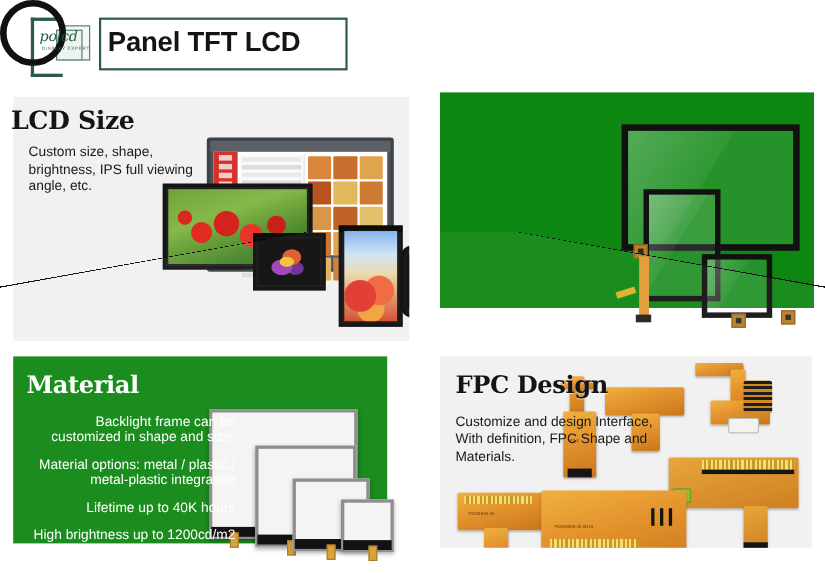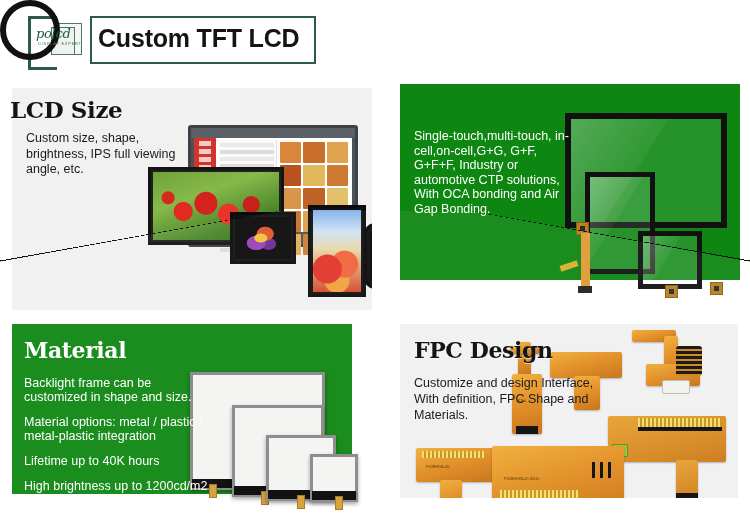--- a/index.html
+++ b/index.html
@@ -81,21 +81,21 @@
   #lcd-body{left:26px;top:131px;width:150px;}
 
   
   #touch-title{left:414px;top:93px;font-size:22px;}
   #touch-body{left:414px;top:129px;width:160px;line-height:14.5px;}
   #touch-body p{margin:0;}
 
   
   #bl-title{left:24px;top:337px;font-size:22px;}
   #bl-body{left:24px;top:376px;width:190px;line-height:14px;}
-  #bl-body p{margin:0 0 11px 0;}
+  #bl-body p{margin:0 0 11px 0;text-align:right;}
 
   
   #fpc-title{left:414px;top:337px;font-size:22px;}
   #fpc-body{left:414px;top:375px;width:190px;line-height:16px;}
   #fpc-body p{margin:0;}
 
   
   .art{position:absolute;}
   .scr{position:absolute;box-sizing:border-box;}
 
@@ -186,21 +186,21 @@
   <div class="header">
     <div class="hdr-bracket"></div>
 
     <div class="logo-wrap">
       <div class="logo-pages"></div>
       <div class="logo-text">polcd</div>
       <div class="logo-sub">DISPLAY EXPERT</div>
     </div>
 
     <div class="hdr-box"></div>
-    <div class="hdr-title">Custom TFT LCD</div>
+    <div class="hdr-title">Panel TFT LCD</div>
   </div>
 
   <div class="panel grey" id="panel-lcd">
 
     <div class="art" style="left:176px;top:37px;width:170px;height:122px;">
       <div class="scr" id="m-pos" style="left:0;top:0;">
         <div class="tbar"></div>
         <div class="inner">
           <div class="sidebar">
               <i></i>
@@ -321,23 +321,20 @@
 
     <div class="tp-chip" style="left:665px;top:285px;">
         <i></i>
       </div>
     <div class="tp-chip" style="left:710px;top:282px;">
         <i></i>
       </div>
     <div style="position:absolute;left:560px;top:263px;width:18px;height:6px;background:#d8b02a;transform:rotate(-18deg);"></div>
   </div>
 
-  <div class="p-body light" id="touch-body">
-    <p>Single-touch,multi-touch, in-cell,on-cell,G+G, G+F, G+F+F, Industry or automotive CTP solutions, With OCA bonding and Air Gap Bonding.</p>
-  </div>
 
   <div class="panel green" id="panel-backlight"></div>
 
   <div class="art" style="left:0;top:0;width:750px;height:521px;">
     <div class="bl" id="bl1">
       <div class="bot"></div>
         <div class="pin" style="left:16px;"></div>
     </div>
     <div class="bl" id="bl2">
       <div class="bot"></div>

